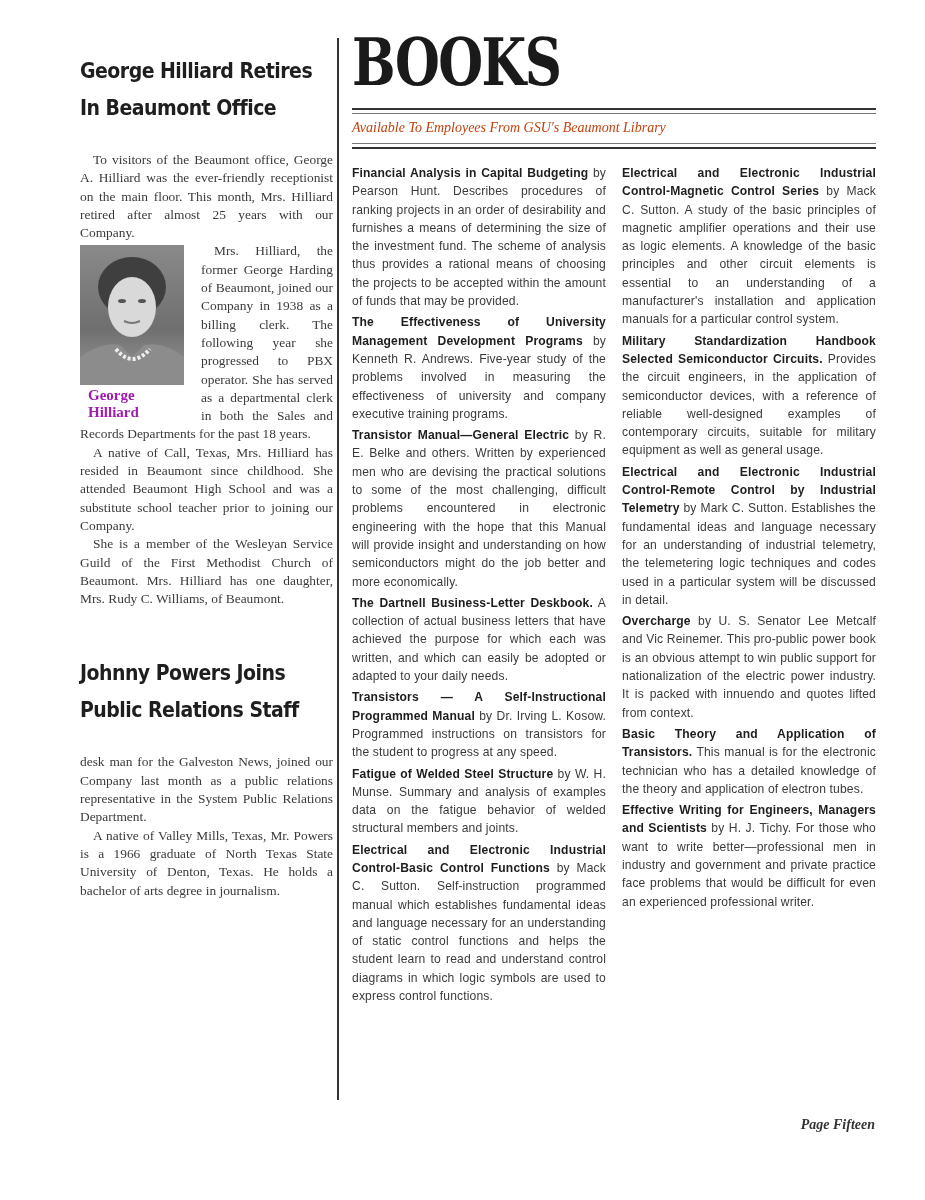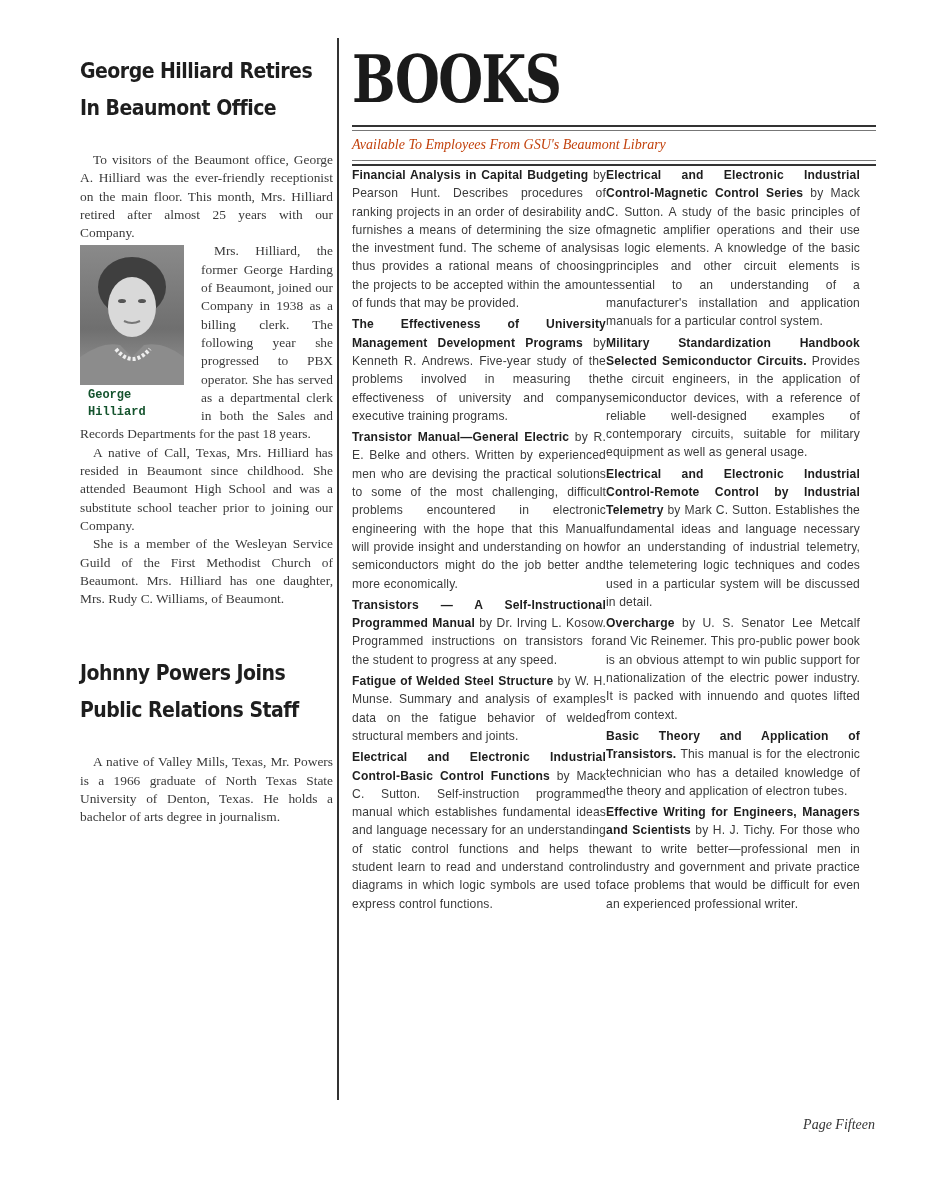--- a/index.html
+++ b/index.html
@@ -22,48 +22,48 @@
     font-family: "Liberation Serif", serif; font-size: 13.4px; line-height: 18.3px;
     text-align: justify; color: #3a3a3a; margin: 0;
   }
   .serif-body p { margin: 0; text-indent: 13px; }
   .serif-body p.noindent { text-indent: 0; }
   .photo-block { float: left; width: 109px; margin: 3px 12px 0 0; }
   .photo { width: 104px; height: 140px; position: relative; overflow: hidden; }
   .photo-hilliard { background: linear-gradient(180deg, #8a8a8a 0%, #6f6f6f 60%, #9b9b9b 100%); }
   .photo-powers { background: linear-gradient(180deg, #e9e9e9 0%, #d8d8d8 60%, #c8c8c8 100%); height: 130px; }
   .caption {
-    font-family: Liberation Mono, monospace; font-weight: bold; font-size: 12px;
-    color: #14532d; margin-top: 2px; padding-left: 8px; line-height: 17px;
+    font-family: Liberation Serif, serif; font-weight: bold; font-size: 15px;
+    color: #a21caf; margin-top: 2px; padding-left: 8px; line-height: 17px;
   }
   .section-gap { height: 46px; }
   .head-gap { height: 25px; }
 
-  .right-area { position: absolute; left: 352px; top: 45px; width: 524px; }
+  .right-area { position: absolute; left: 352px; top: 28px; width: 524px; }
   .books-title {
     font-family: "DejaVu Serif", serif; font-weight: bold; font-size: 66px; line-height: 68px;
     color: #1a1a1a; margin: 0; letter-spacing: -2px; transform: scaleX(0.78); transform-origin: left top;
     height: 74px;
   }
   .rule-thick { height: 2px; background: #333; margin: 0; }
   .rule-thin { height: 1px; background: #777; margin: 0; }
   .subtitle {
     font-family: "Liberation Serif", serif; font-style: italic; font-size: 14px; color: #c2410c;
     padding: 5px 2px 6px 0; line-height: 18px;
   }
-  .books-cols { display: flex; }
+  .books-cols { display: flex; gap: 16px; margin-top: 15px; }
   .books-col { width: 254px; }
   .entry {
     font-family: "Liberation Sans", sans-serif; font-size: 12.1px; line-height: 18.3px;
     text-align: justify; color: #3a3a3a; margin: 0 0 3px 0; letter-spacing: 0.15px;
   }
   .entry b { color: #1e1e1e; }
   .page-footer {
     position: absolute; right: 50px; top: 1117px;
-    font-family: "Liberation Serif", serif; font-style: italic; font-weight: normal; font-size: 14px; color: #333;
+    font-family: "Liberation Serif", serif; font-style: italic; font-weight: bold; font-size: 14px; color: #333;
   }
   svg { display: block; }
 </style>
 </head>
 <body>
 
 <div class="left-col">
 
   <div>
     <h1 class="headline">
@@ -95,40 +95,42 @@
 
   <div class="section-gap"></div>
 
   <div>
     <h1 class="headline">
       <span>Johnny Powers Joins</span><br>
       <span>Public Relations Staff</span>
     </h1>
     <div class="head-gap"></div>
     <div class="serif-body">
+      <p class="noindent">desk man for the Galveston News, joined our Company last month as a public relations representative in the System Public Relations Department.</p>
       <p>A native of Valley Mills, Texas, Mr. Powers is a 1966 graduate of North Texas State University of Denton, Texas. He holds a bachelor of arts degree in journalism.</p>
     </div>
   </div>
 </div>
 
 <div class="col-rule"></div>
 
 <div class="right-area">
   <h1 class="books-title">BOOKS</h1>
   <div class="rule-thick" style="margin-top:6px"></div>
   <div class="rule-thin" style="margin-top:3px"></div>
   <div class="subtitle">Available To Employees From GSU's Beaumont Library</div>
   <div class="rule-thin"></div>
   <div class="rule-thick" style="margin-top:3px"></div>
 
   <div class="books-cols">
     <div class="books-col" id="books-col-1">
         <p class="entry"><b>Financial Analysis in Capital Budgeting</b><span> by Pearson Hunt. Describes procedures of ranking projects in an order of desirability and furnishes a means of determining the size of the investment fund. The scheme of analysis thus provides a rational means of choosing the projects to be accepted within the amount of funds that may be provided.</span></p>
         <p class="entry"><b>The Effectiveness of University Management Development Programs</b><span> by Kenneth R. Andrews. Five-year study of the problems involved in measuring the effectiveness of university and company executive training programs.</span></p>
         <p class="entry"><b>Transistor Manual—General Electric</b><span> by R. E. Belke and others. Written by experienced men who are devising the practical solutions to some of the most challenging, difficult problems encountered in electronic engineering with the hope that this Manual will provide insight and understanding on how semiconductors might do the job better and more economically.</span></p>
+        <p class="entry"><b>The Dartnell Business-Letter Deskbook.</b><span> A collection of actual business letters that have achieved the purpose for which each was written, and which can easily be adopted or adapted to your daily needs.</span></p>
         <p class="entry"><b>Transistors — A Self-Instructional Programmed Manual</b><span> by Dr. Irving L. Kosow. Programmed instructions on transistors for the student to progress at any speed.</span></p>
         <p class="entry"><b>Fatigue of Welded Steel Structure</b><span> by W. H. Munse. Summary and analysis of examples data on the fatigue behavior of welded structural members and joints.</span></p>
         <p class="entry"><b>Electrical and Electronic Industrial Control-Basic Control Functions</b><span> by Mack C. Sutton. Self-instruction programmed manual which establishes fundamental ideas and language necessary for an understanding of static control functions and helps the student learn to read and understand control diagrams in which logic symbols are used to express control functions.</span></p>
       </div>
     <div class="books-col" id="books-col-2">
         <p class="entry"><b>Electrical and Electronic Industrial Control-Magnetic Control Series</b><span> by Mack C. Sutton. A study of the basic principles of magnetic amplifier operations and their use as logic elements. A knowledge of the basic principles and other circuit elements is essential to an understanding of a manufacturer's installation and application manuals for a particular control system.</span></p>
         <p class="entry"><b>Military Standardization Handbook Selected Semiconductor Circuits.</b><span> Provides the circuit engineers, in the application of semiconductor devices, with a reference of reliable well-designed examples of contemporary circuits, suitable for military equipment as well as general usage.</span></p>
         <p class="entry"><b>Electrical and Electronic Industrial Control-Remote Control by Industrial Telemetry</b><span> by Mark C. Sutton. Establishes the fundamental ideas and language necessary for an understanding of industrial telemetry, the telemetering logic techniques and codes used in a particular system will be discussed in detail.</span></p>
         <p class="entry"><b>Overcharge</b><span> by U. S. Senator Lee Metcalf and Vic Reinemer. This pro-public power book is an obvious attempt to win public support for nationalization of the electric power industry. It is packed with innuendo and quotes lifted from context.</span></p>
         <p class="entry"><b>Basic Theory and Application of Transistors.</b><span> This manual is for the electronic technician who has a detailed knowledge of the theory and application of electron tubes.</span></p>

